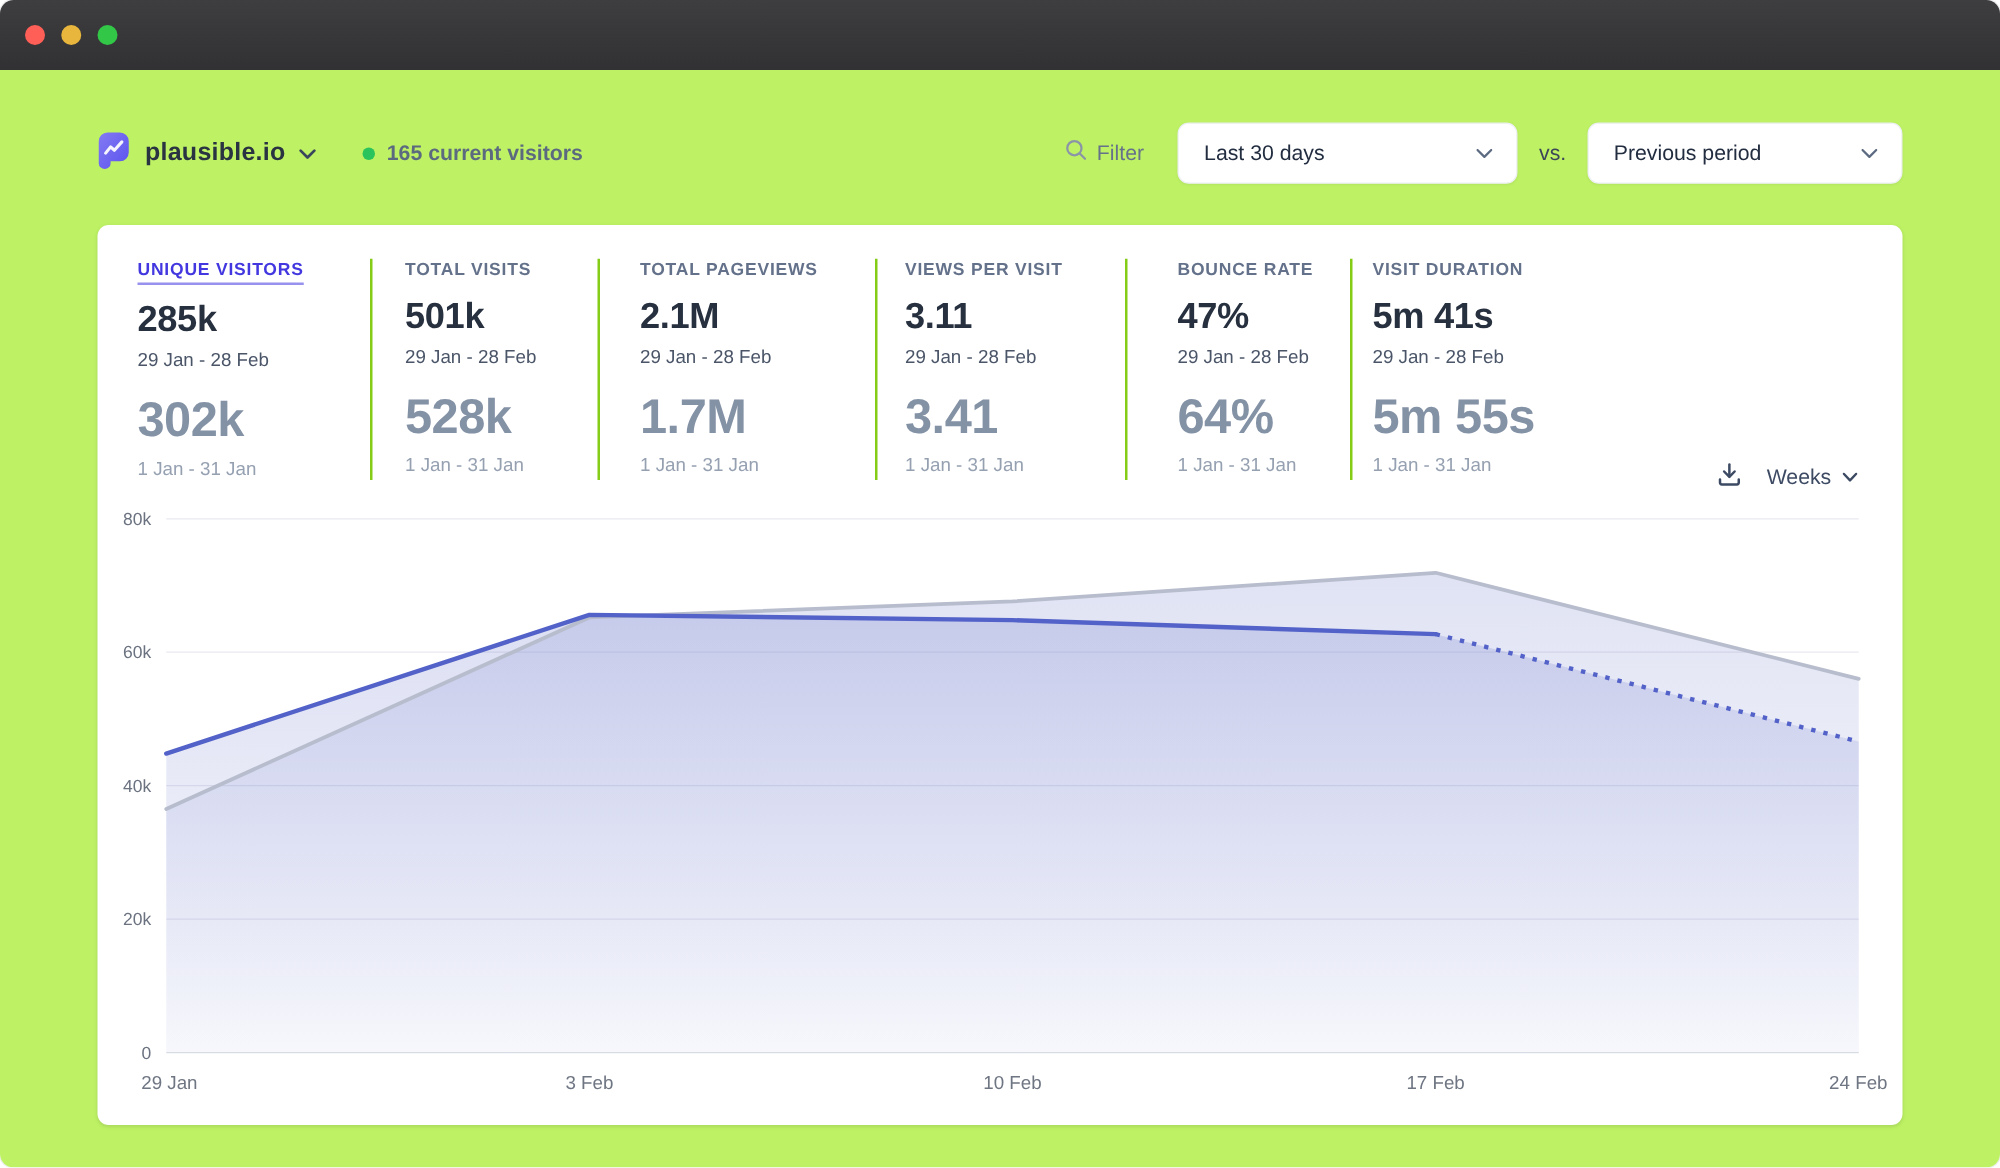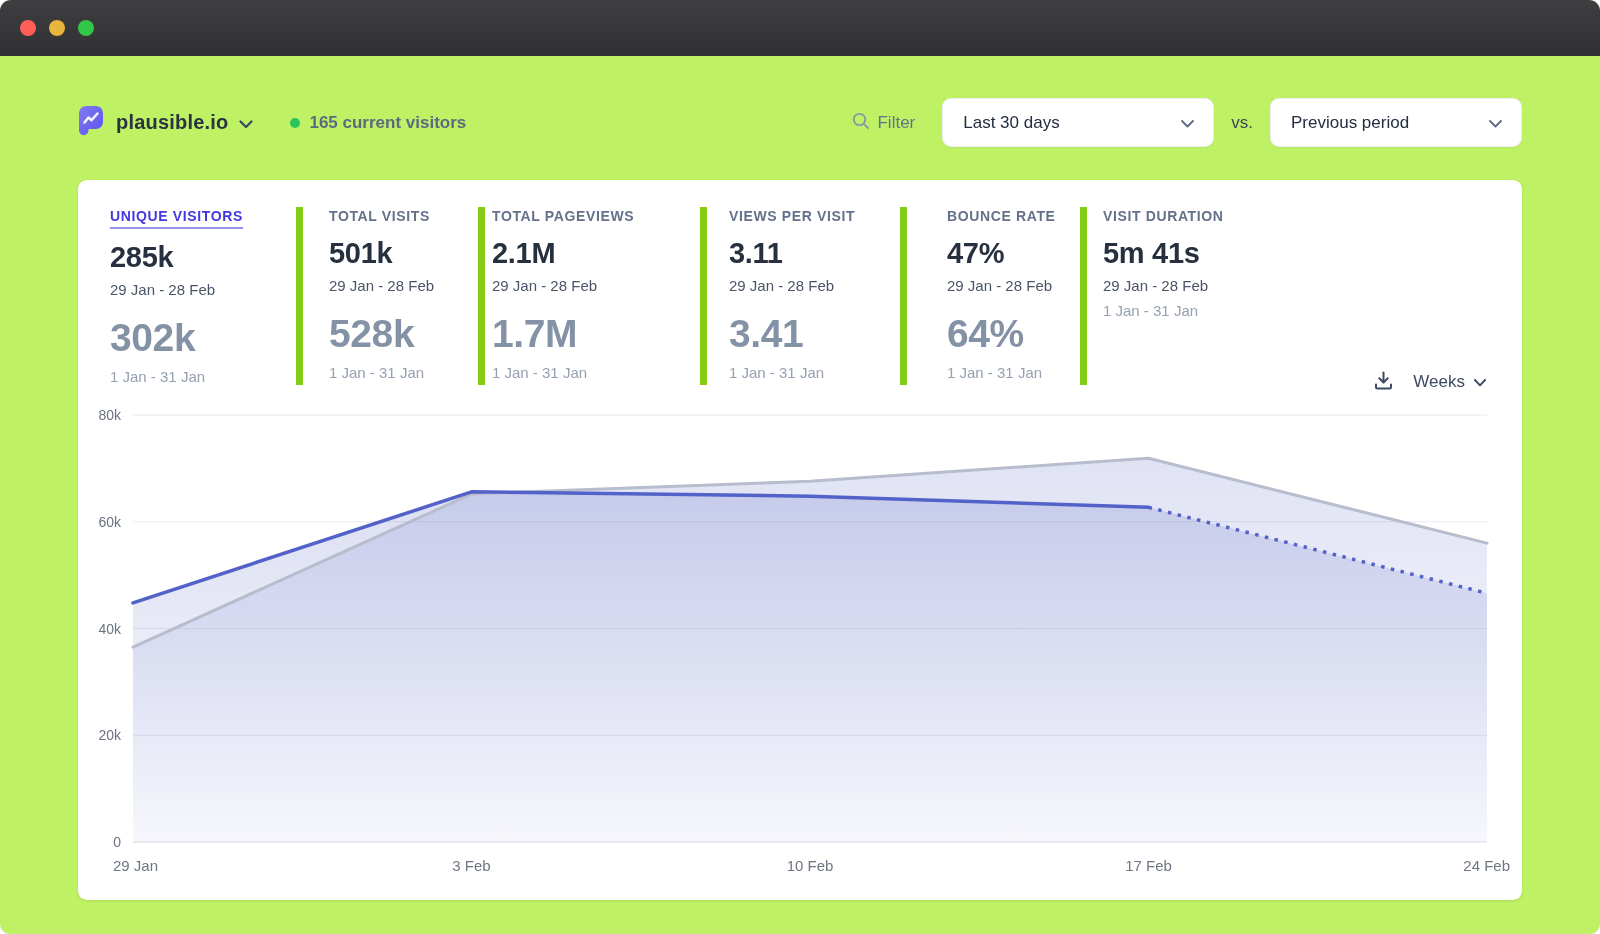--- a/index.html
+++ b/index.html
@@ -52,23 +52,23 @@
   .card {
     position:absolute; left:78px; right:78px; top:124px; height:720px;
     background:#ffffff; border-radius:9px;
     box-shadow:0 1px 2px rgba(16,24,40,.05), 0 1px 4px rgba(16,24,40,.06);
   }
 
   
   .stats { display:flex; align-items:stretch; padding-top:27px; }
   .stat { padding-right:10px; }
   .stat-1 { width:218px; padding-left:32px; }
-  .stat-b { border-left:7px solid #84cc16; }
+  .stat-b { border-left:2px solid #84cc16; }
   .stat-2 { width:182px; padding-left:26px; }
-  .stat-3 { width:222px; padding-left:7px; }
+  .stat-3 { width:222px; padding-left:32px; }
   .stat-4 { width:200px; padding-left:22px; }
   .stat-5 { width:180px; padding-left:40px; }
   .stat-6 { flex:1; padding-left:16px; }
   .stat-label {
     display:inline-block; font-size:14px; font-weight:700; letter-spacing:.045em;
     color:#64718a; text-transform:uppercase; cursor:pointer; white-space:nowrap;
   }
   .stat-label.active {
     color:#4338e0; border-bottom:2px solid rgba(67,56,224,.55); padding-bottom:3px;
   }
@@ -200,20 +200,21 @@
           <span class="stat-label">BOUNCE RATE</span>
           <div class="stat-value">47%</div>
           <div class="stat-period">29 Jan - 28 Feb</div>
           <div class="stat-prev-value">64%</div>
           <div class="stat-prev-period">1 Jan - 31 Jan</div>
         </div>
         <div class="stat stat-6 stat-b">
           <span class="stat-label">VISIT DURATION</span>
           <div class="stat-value">5m 41s</div>
           <div class="stat-period">29 Jan - 28 Feb</div>
+          <div class="stat-prev-value">5m 55s</div>
           <div class="stat-prev-period">1 Jan - 31 Jan</div>
         </div>
       </div>
 
       <div class="controls">
         <div class="download-btn">
           <span>
             <svg width="21" height="21" viewBox="0 0 21 21">
               <path d="M10.5 2.5 V12" stroke="#3d4a63" stroke-width="2" stroke-linecap="round"></path>
               <path d="M6.3 8.2 L10.5 12.5 L14.7 8.2" fill="none" stroke="#3d4a63" stroke-width="2" stroke-linecap="round" stroke-linejoin="round"></path>

